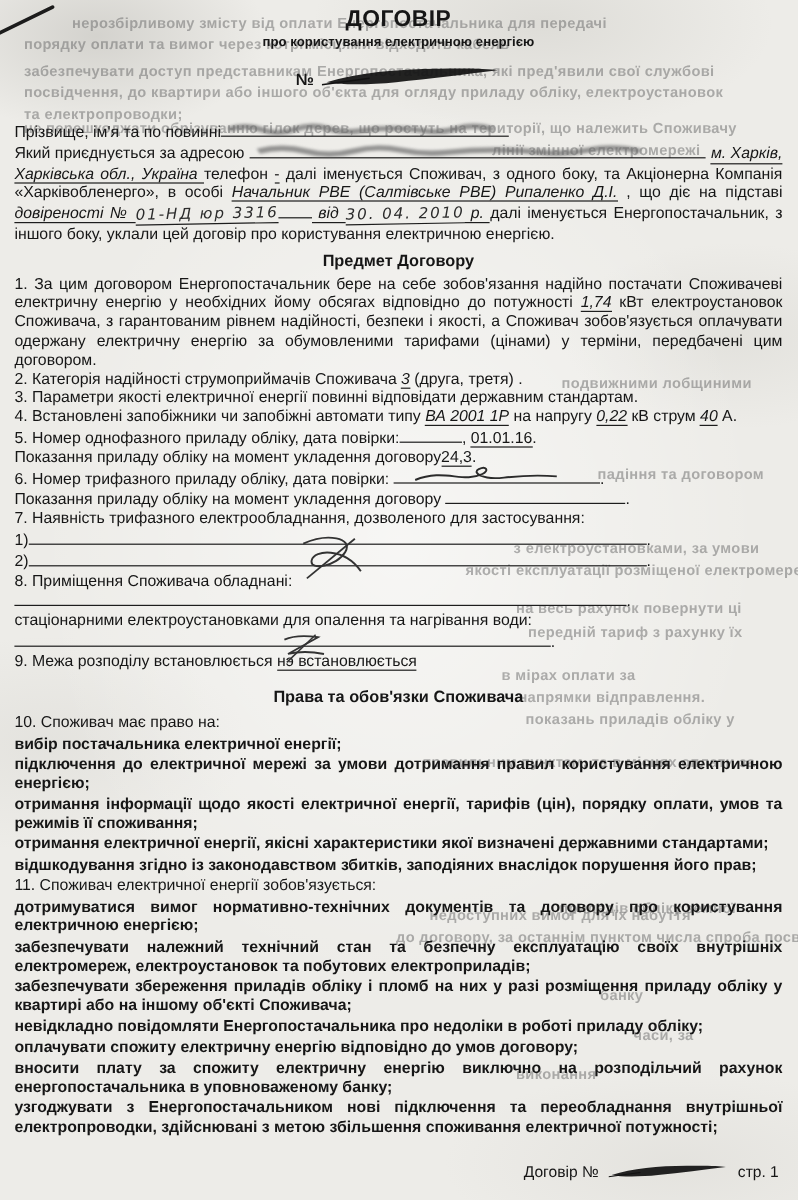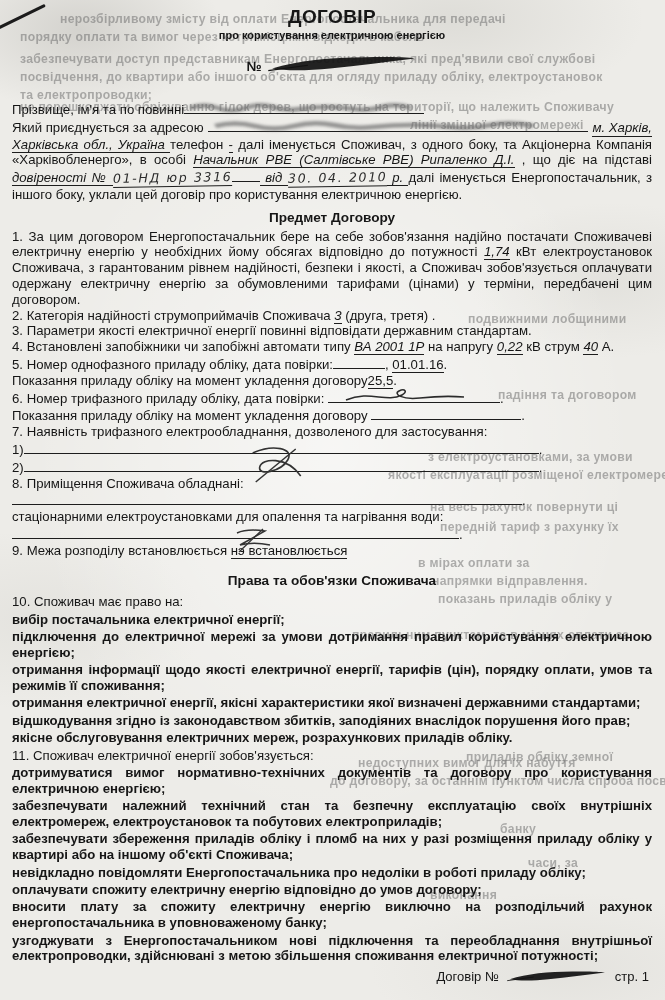--- a/index.html
+++ b/index.html
@@ -106,21 +106,21 @@
       <div class="para" id="preamble-body"><span class="fill">Харківська обл., Україна </span><span> телефон </span><span class="u">-</span><span> далі іменується Споживач, з одного боку, та Акціонерна Компанія «Харківобленерго», в особі </span><span class="fill">Начальник РВЕ  (Салтівське РВЕ) Рипаленко Д.І.</span><span> , що діє на підставі </span><span class="fill">довіреності № </span><span class="hw">01-НД юр 3316</span><span class="blank" style="width: 28px;"></span><span class="fill"> від </span><span class="hw">30. 04. 2010</span><span class="fill"> р. </span><span> далі іменується Енергопостачальник, з іншого боку, уклали цей договір про користування електричною енергією.</span></div>
     </div>
 
     <div class="heading h-subject">Предмет Договору</div>
     <div id="subject-body">
         <div class="para"><span>1. За цим договором Енергопостачальник бере на себе зобов'язання надійно постачати Споживачеві електричну енергію у необхідних йому обсягах відповідно до потужності </span><span class="fill">1,74</span><span> кВт електроустановок Споживача, з гарантованим рівнем надійності, безпеки і якості, а Споживач зобов'язується оплачувати одержану електричну енергію за обумовленими тарифами (цінами) у терміни, передбачені цим договором.</span></div>
         <div class="para"><span>2. Категорія надійності струмоприймачів Споживача </span><span class="fill">3</span><span> (друга, третя) .</span></div>
         <div class="para"><span>3. Параметри якості електричної енергії повинні відповідати державним стандартам.</span></div>
         <div class="para"><span>4. Встановлені запобіжники чи запобіжні автомати типу </span><span class="fill">ВА 2001 1Р</span><span> на напругу </span><span class="fill">0,22</span><span> кВ струм </span><span class="fill">40</span><span> А.</span></div>
         <div class="para"><span>5. Номер однофазного приладу обліку, дата повірки:</span><span class="blank" style="width: 52px;"></span><span>, </span><span class="u">01.01.16</span><span>.</span></div>
-        <div class="para"><span>Показання приладу обліку на момент укладення договору</span><span class="u">25,5</span><span>.</span></div>
+        <div class="para"><span>Показання приладу обліку на момент укладення договору</span><span class="u">24,3</span><span>.</span></div>
         <div class="para"><span>6. Номер трифазного приладу обліку, дата повірки: </span><span class="blank" style="width: 172px;"><svg class="mark" style="left:14px;bottom:-5px" width="126" height="22" viewBox="0 0 126 22">
               <path d="M4 15 C28 5,44 18,60 10 C66 7,63 3,57 6 C51 9,60 15,78 13 C96 11,110 11,122 12" stroke="#2b2b2b" stroke-width="1.6" fill="none"></path>
             </svg></span><span>.</span></div>
         <div class="para"><span>Показання приладу обліку на момент укладення договору </span><span class="blank" style="width: 150px;"></span><span>.</span></div>
         <div class="para"><span>7. Наявність трифазного електрообладнання, дозволеного для застосування:</span></div>
         <div class="para"><span>1)</span><span class="blank" style="width: 515px;"></span><span>.</span></div>
         <div class="para"><span>2)</span><span class="blank" style="width: 515px;"><svg class="mark" style="left:50%;transform:translateX(-58%);bottom:-15px" width="66" height="40" viewBox="0 0 66 40">
               <path d="M10 7 C30 -2,52 2,45 14 C38 26,15 30,17 21 C19 12,44 10,58 30" stroke="#333" stroke-width="1.6" fill="none"></path>
               <path d="M53 3 L13 36" stroke="#333" stroke-width="1.5" fill="none"></path>
             </svg></span><span>.</span></div>
@@ -135,21 +135,20 @@
       </div>
 
     <div class="heading h-rights">Права та обов'язки Споживача</div>
     <div class="para" id="rights-intro10">10. Споживач має право на:</div>
     <div id="rights-clauses10">
         <div class="clause"><span>вибір постачальника електричної енергії;</span></div>
         <div class="clause"><span>підключення до електричної мережі за умови дотримання правил користування електричною енергією;</span></div>
         <div class="clause"><span>отримання інформації щодо якості електричної енергії, тарифів (цін), порядку оплати, умов та режимів її споживання;</span></div>
         <div class="clause"><span>отримання електричної енергії, якісні характеристики якої визначені державними стандартами;</span></div>
         <div class="clause"><span>відшкодування згідно із законодавством збитків, заподіяних внаслідок порушення його прав;</span></div>
-        <div class="clause"><span>якісне обслуговування електричних мереж, розрахункових приладів обліку.</span></div>
       </div>
     <div class="para" id="rights-intro11">11. Споживач електричної енергії зобов'язується:</div>
     <div id="rights-clauses11">
         <div class="clause"><span>дотримуватися вимог нормативно-технічних документів та договору про користування електричною енергією;</span></div>
         <div class="clause"><span>забезпечувати належний технічний стан та безпечну експлуатацію своїх внутрішніх електромереж, електроустановок та побутових електроприладів;</span></div>
         <div class="clause"><span>забезпечувати збереження приладів обліку і пломб на них у разі розміщення приладу обліку у квартирі або на іншому об'єкті Споживача;</span></div>
         <div class="clause"><span>невідкладно повідомляти Енергопостачальника про недоліки в роботі приладу обліку;</span></div>
         <div class="clause"><span>оплачувати спожиту електричну енергію відповідно до умов договору;</span></div>
         <div class="clause"><span>вносити плату за спожиту електричну енергію виключно на розподільчий рахунок енергопостачальника в уповноваженому банку;</span></div>
         <div class="clause"><span>узгоджувати з Енергопостачальником нові підключення та переобладнання внутрішньої електропроводки, здійснювані з метою збільшення споживання електричної потужності;</span></div>

